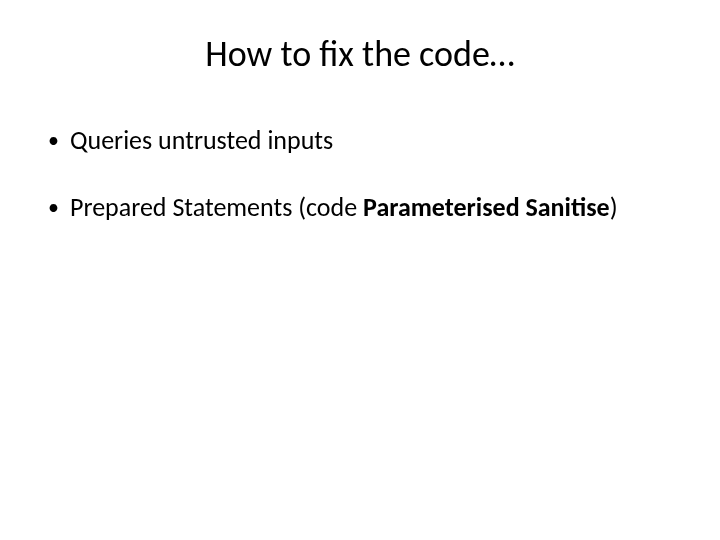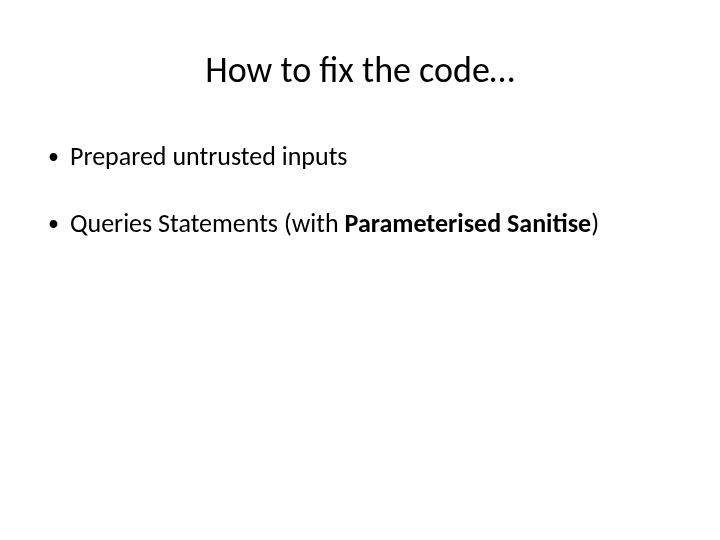--- a/index.html
+++ b/index.html
@@ -11,21 +11,21 @@
       width: 720px;
       height: 540px;
       background: #ffffff;
       font-family: Calibri, "Segoe UI", Arial, sans-serif;
       color: #000;
       overflow: hidden;
     }
     .slide {
       width: 720px;
       height: 540px;
-      padding: 40px 40px 40px 40px;
+      padding: 24px 40px 40px 40px;
       position: relative;
     }
     .title {
       font-size: 36px;
       font-weight: 400;
       text-align: center;
       margin-top: 8px;
       margin-bottom: 48px;
       letter-spacing: 0px;
     }
@@ -60,25 +60,25 @@
 <body>
 
 <div class="slide">
   <h1 class="title">How to fix the code…</h1>
 
   <div class="content">
     <ul class="bullet-list">
 
       <li class="bullet-item">
         <span class="bullet-marker">•</span>
-        <span class="bullet-text">Prepared untrusted inputs</span>
+        <span class="bullet-text">Queries untrusted inputs</span>
       </li>
 
       <li class="bullet-item">
         <span class="bullet-marker">•</span>
         <span class="bullet-text">
-          <span>Queries Statements (with </span><span class="bold">Parameterised Sanitise</span><span>)</span>
+          <span>Prepared Statements (code </span><span class="bold">Parameterised Sanitise</span><span>)</span>
         </span>
       </li>
 
     </ul>
   </div>
 </div>
 
 </body></html>

